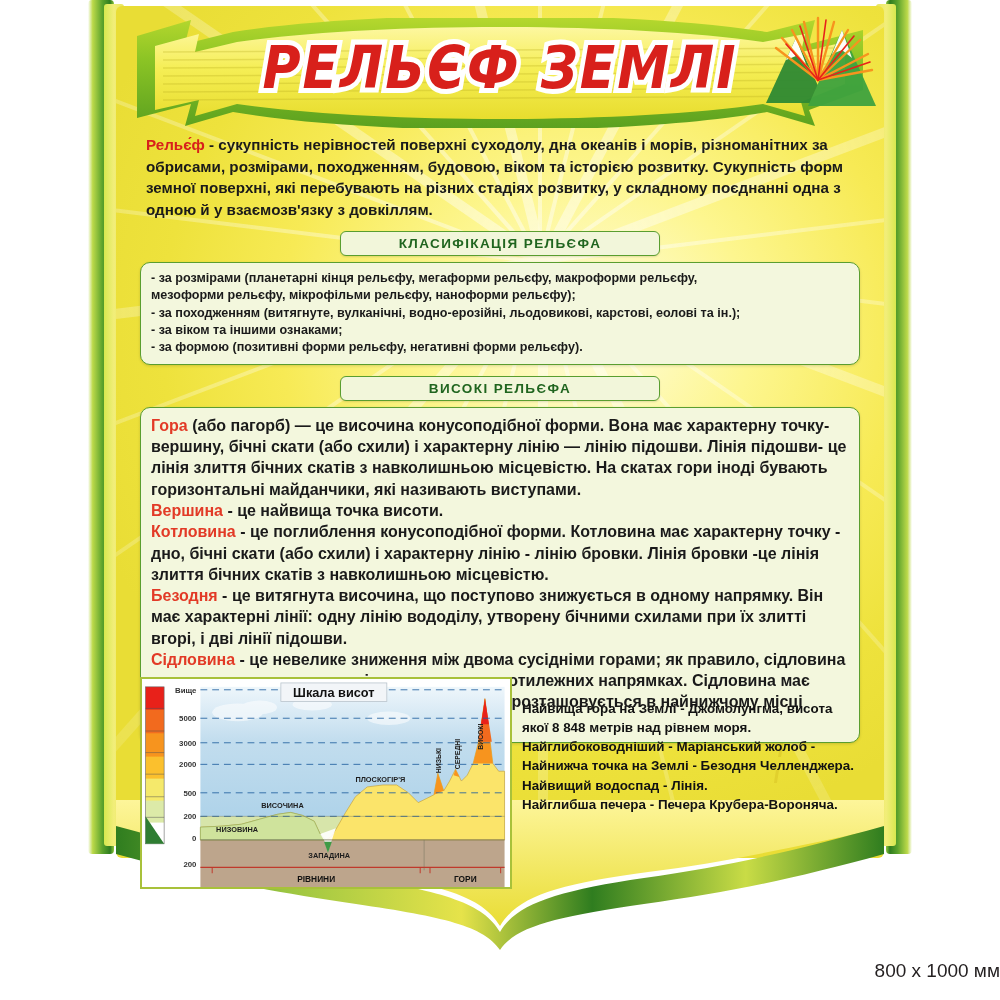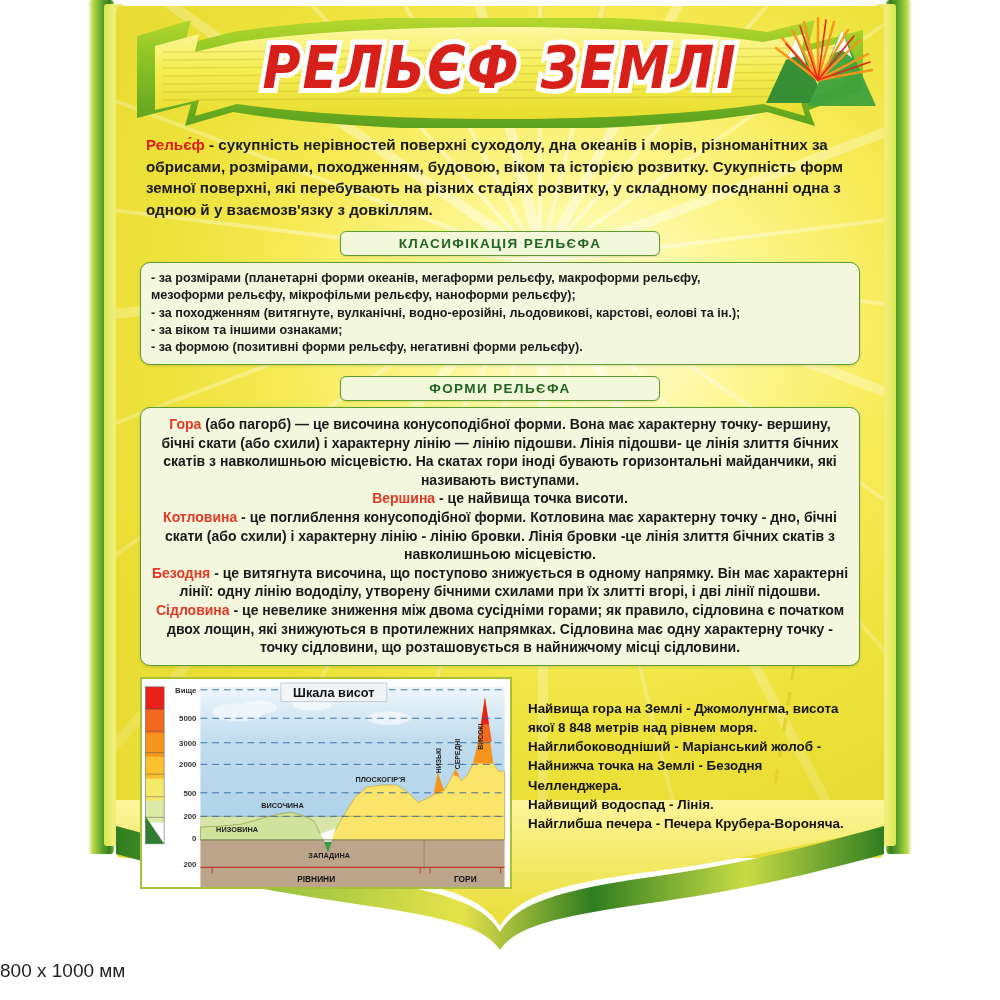--- a/index.html
+++ b/index.html
@@ -146,27 +146,27 @@
     padding: 7px 10px 8px 10px;
     box-shadow: 0 1px 3px rgba(0,0,0,.14);
   }
   .sec-box li, .sec-box p {
     list-style: none;
     font-size: 12.6px;
     line-height: 1.36;
     font-weight: bold;
     color: #1a1a1a;
   }
-  #forms-box p { font-size: 14px; line-height: 1.33; text-align: center; }
+  #forms-box p { font-size: 16px; line-height: 1.33; }
   #forms-box .t { color: #e23a26; }
 
   
   #bottom-row {
     position: absolute; left: 0; right: 0; top: 545px; height: 225px;
-    display: flex; gap: 10px; align-items: flex-start;
+    display: flex; gap: 4px; align-items: flex-start;
   }
 
   
   #diagram {
     width: 372px; height: 212px;
     border: 2.5px solid #a8c13a;
     background: #ffffff;
     position: relative;
     flex: 0 0 auto;
   }
@@ -179,21 +179,21 @@
     font-size: 13.4px;
     line-height: 1.43;
     font-weight: bold;
     color: #121212;
   }
 
   
   #caption {
     position: absolute;
     left: 0; right: 0; top: 960px;
-    text-align: left;
+    text-align: right;
     font-size: 19px;
     color: #231f20;
     font-family: "Liberation Sans", sans-serif;
   }
 </style>
 </head>
 <body>
 
 <div id="poster">
 
@@ -315,29 +315,29 @@
 
   <div id="content">
 
     <div id="intro">
       <span class="term">Рельє́ф</span><span> - сукупність нерівностей поверхні суходолу, дна океанів і морів, різноманітних за обрисами, розмірами, походженням, будовою, віком та історією розвитку. Сукупність форм земної поверхні, які перебувають на різних стадіях розвитку, у складному поєднанні одна з одною й у взаємозв'язку з довкіллям.</span>
     </div>
 
     <div class="sec-head">КЛАСИФІКАЦІЯ РЕЛЬЄФА</div>
     <div class="sec-box" id="class-box">
       <ul>
-        <li>- за розмірами (планетарні форми океанів, мегаформи рельєфу, макроформи рельєфу,</li>
+        <li>- за розмірами (планетарні кінця рельєфу, мегаформи рельєфу, макроформи рельєфу,</li>
         <li>  мезоформи рельєфу, мікрофільми рельєфу, наноформи рельєфу);</li>
         <li>- за походженням (витягнуте, вулканічні, водно-ерозійні, льодовикові, карстові, еолові та ін.);</li>
         <li>- за віком та іншими ознаками;</li>
         <li>- за формою (позитивні форми рельєфу, негативні форми рельєфу).</li>
       </ul>
     </div>
 
-    <div class="sec-head">ФОРМИ РЕЛЬЄФА</div>
+    <div class="sec-head">ВИСОКІ РЕЛЬЄФА</div>
     <div class="sec-box" id="forms-box">
       <p><span class="t">Гора</span><span> (або пагорб) — це височина конусоподібної форми. Вона має характерну точку- вершину, бічні скати (або схили) і характерну лінію — лінію підошви. Лінія підошви- це лінія злиття бічних скатів з навколишньою місцевістю. На скатах гори іноді бувають горизонтальні майданчики, які називають виступами.</span></p>
       <p><span class="t">Вершина</span><span> - це найвища точка висоти.</span></p>
       <p><span class="t">Котловина</span><span> - це поглиблення конусоподібної форми. Котловина має характерну точку - дно, бічні скати (або схили) і характерну лінію - лінію бровки. Лінія бровки -це лінія злиття бічних скатів з навколишньою місцевістю.</span></p>
       <p><span class="t">Безодня</span><span> - це витягнута височина, що поступово знижується в одному напрямку. Він має характерні лінії: одну лінію вододілу, утворену бічними схилами при їх злитті вгорі, і дві лінії підошви.</span></p>
       <p><span class="t">Сідловина</span><span> - це невелике зниження між двома сусідніми горами; як правило, сідловина є початком двох лощин, які знижуються в протилежних напрямках. Сідловина має одну характерну точку - точку сідловини, що розташовується в найнижчому місці сідловини.</span></p>
     </div>
 
     <div id="bottom-row">
 

